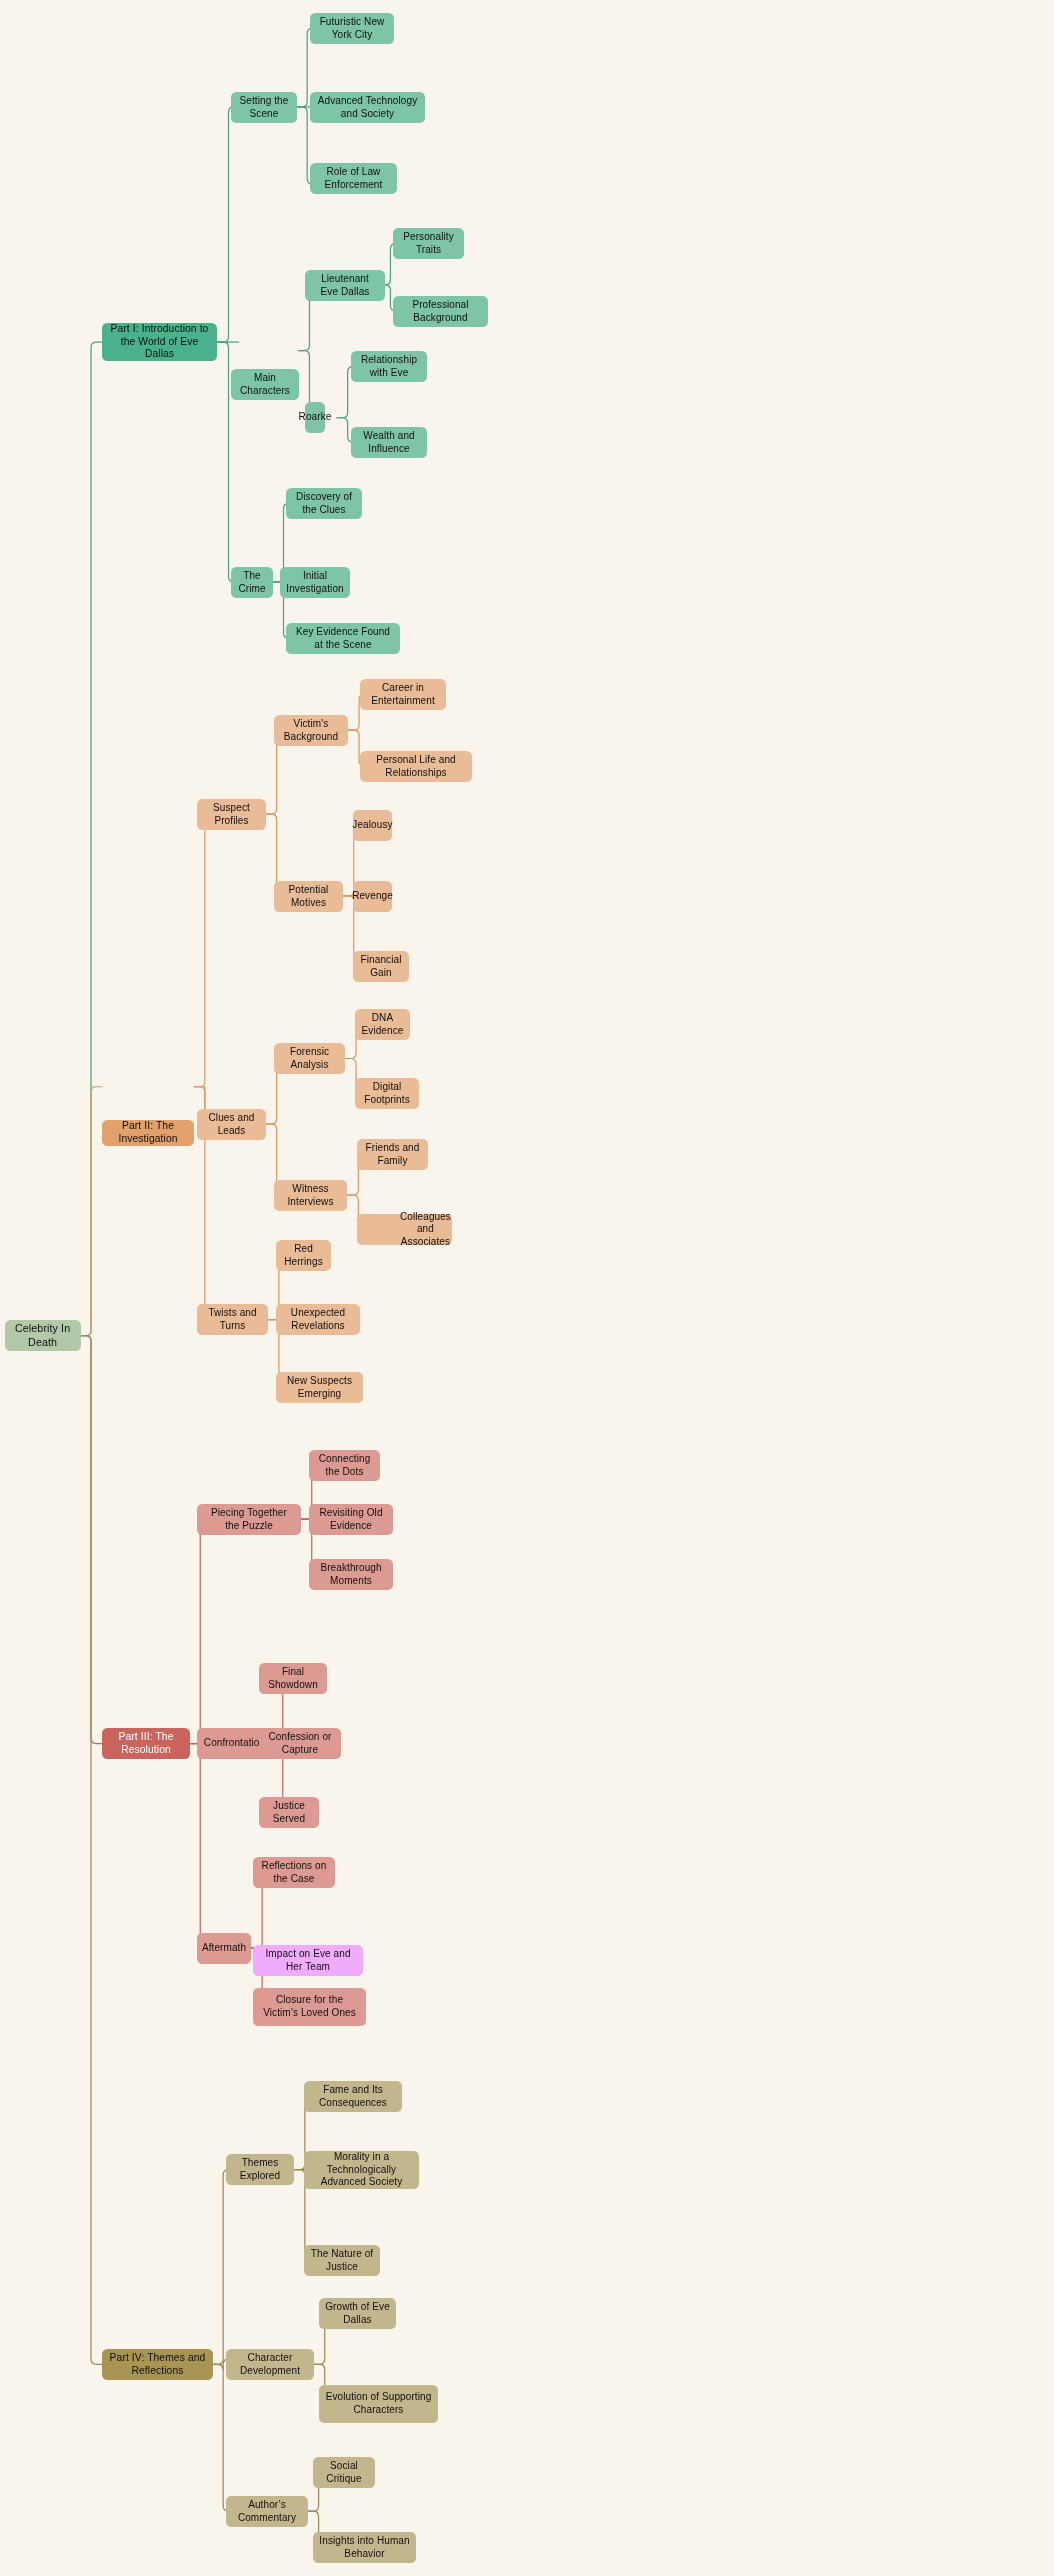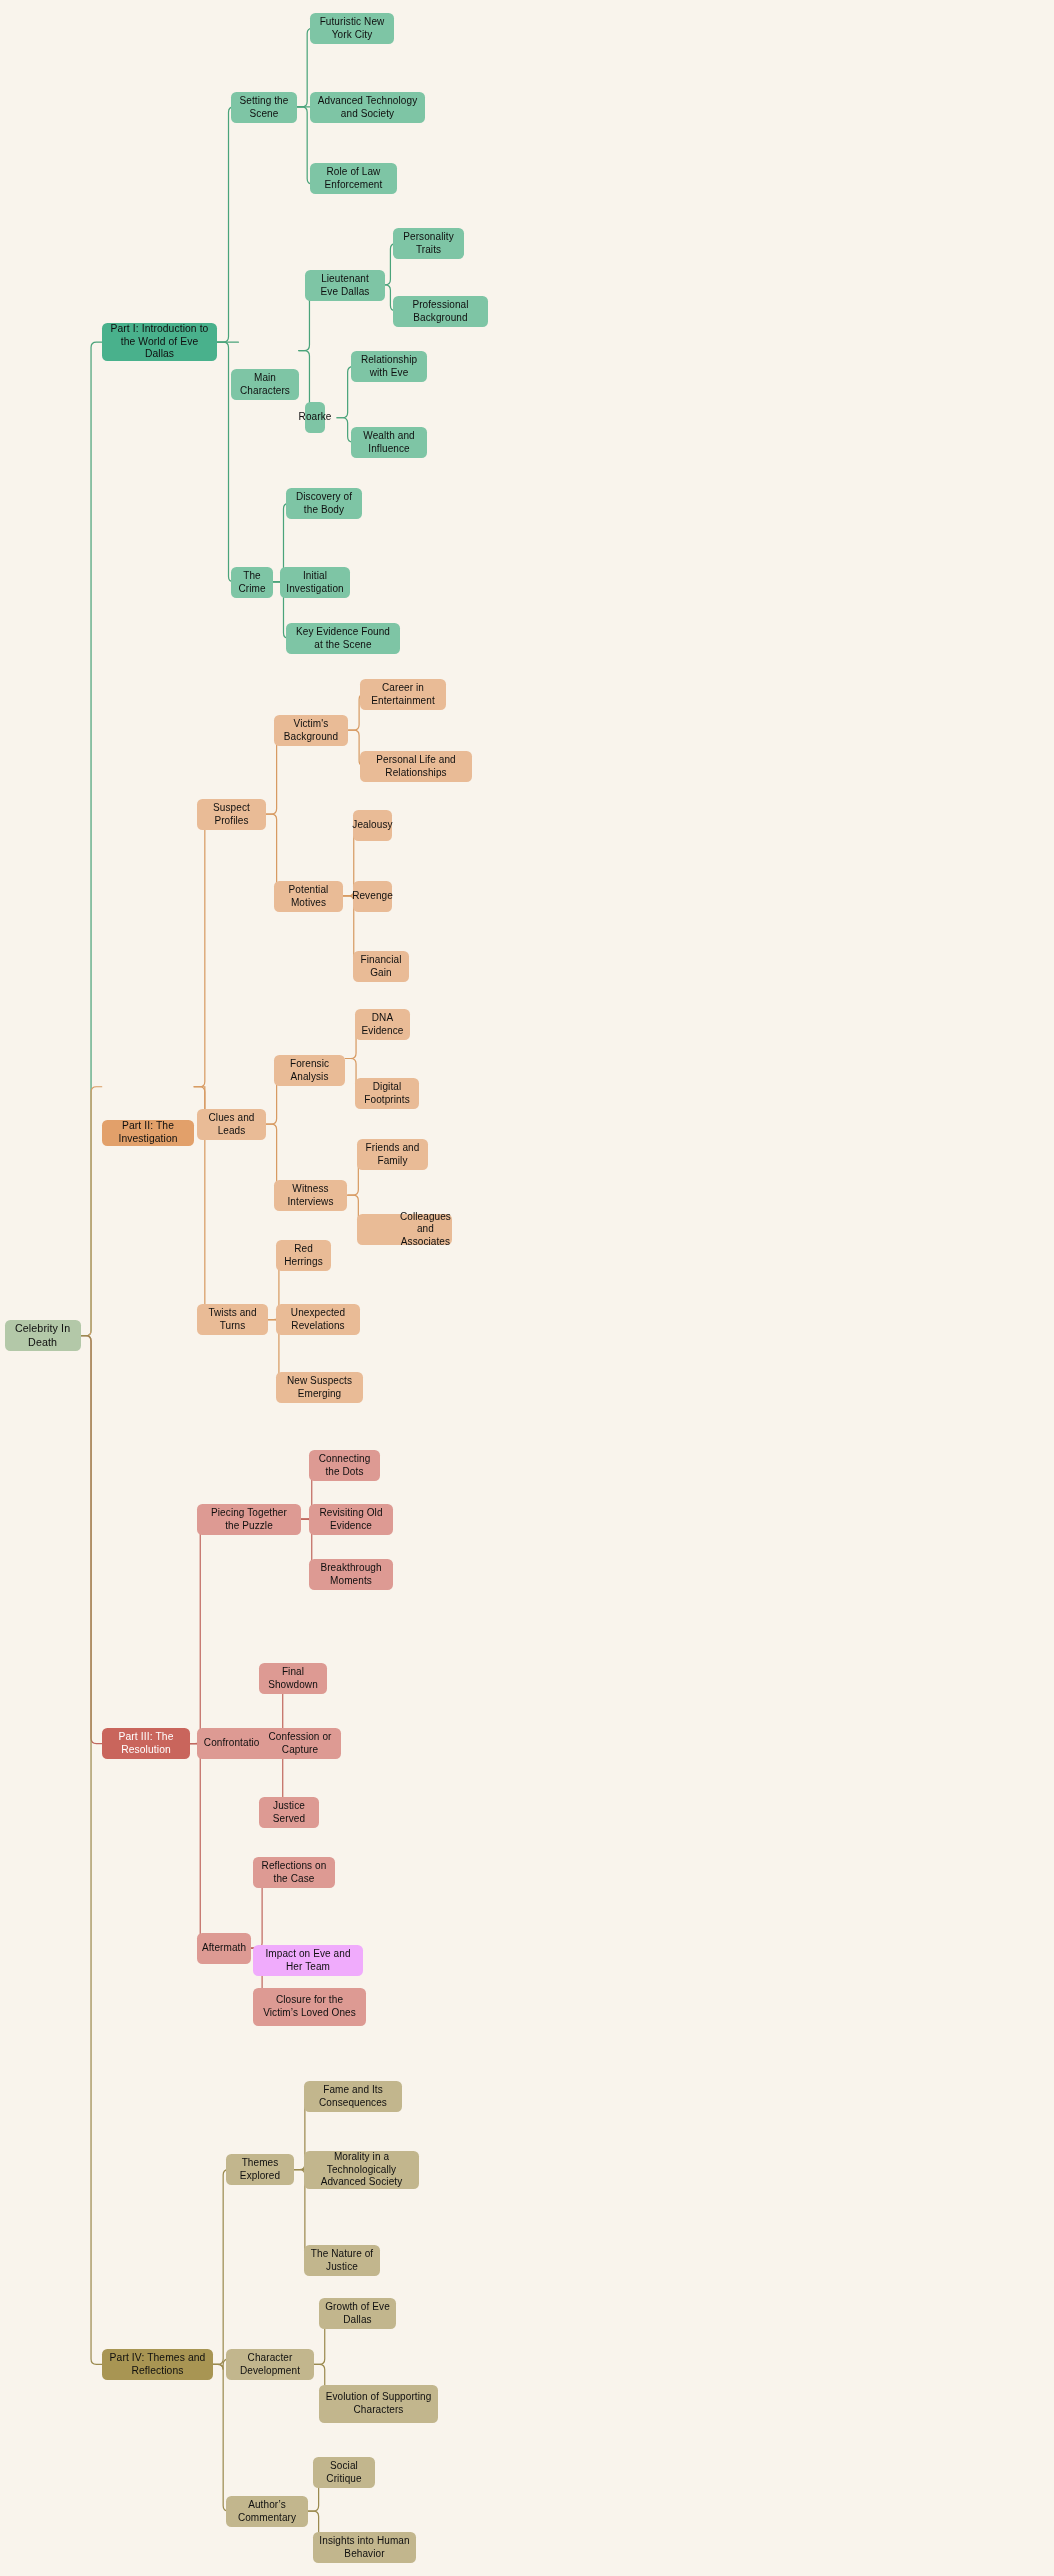--- a/index.html
+++ b/index.html
@@ -144,37 +144,37 @@
 
   <div class="node" style="left:231px; top:335px; width:68px; height:31px; background:#7ec5a5;margin-top:34px;">Main Characters</div>
   <div class="node" style="left:305px; top:270px; width:80px; height:31px; background:#7ec5a5;">Lieutenant Eve Dallas</div>
   <div class="node" style="left:393px; top:228px; width:71px; height:31px; background:#7ec5a5;">Personality Traits</div>
   <div class="node" style="left:393px; top:296px; width:95px; height:31px; background:#7ec5a5;">Professional Background</div>
   <div class="node" style="left:305px; top:402px; width:20px; height:31px; background:#7ec5a5;">Roarke</div>
   <div class="node" style="left:351px; top:351px; width:76px; height:31px; background:#7ec5a5;">Relationship with Eve</div>
   <div class="node" style="left:351px; top:427px; width:76px; height:31px; background:#7ec5a5;">Wealth and Influence</div>
 
   <div class="node" style="left:231px; top:567px; width:42px; height:31px; background:#7ec5a5;">The Crime</div>
-  <div class="node" style="left:286px; top:488px; width:76px; height:31px; background:#7ec5a5;">Discovery of the Body</div>
+  <div class="node" style="left:286px; top:488px; width:76px; height:31px; background:#7ec5a5;">Discovery of the Clues</div>
   <div class="node" style="left:280px; top:567px; width:70px; height:31px; background:#7ec5a5;">Initial Investigation</div>
   <div class="node" style="left:286px; top:623px; width:114px; height:31px; background:#7ec5a5;">Key Evidence Found at the Scene</div>
 
   <div class="node lvl1" style="left:102px; top:1120px; width:92px; height:26px; background:#e2a06a;">Part II: The Investigation</div>
 
   <div class="node" style="left:197px; top:799px; width:69px; height:31px; background:#e9bb96;">Suspect Profiles</div>
   <div class="node" style="left:274px; top:715px; width:74px; height:31px; background:#e9bb96;">Victim's Background</div>
   <div class="node" style="left:360px; top:679px; width:86px; height:31px; background:#e9bb96;">Career in Entertainment</div>
   <div class="node" style="left:360px; top:751px; width:112px; height:31px; background:#e9bb96;">Personal Life and Relationships</div>
   <div class="node" style="left:274px; top:881px; width:69px; height:31px; background:#e9bb96;">Potential Motives</div>
   <div class="node" style="left:353px; top:810px; width:39px; height:31px; background:#e9bb96;">Jealousy</div>
   <div class="node" style="left:353px; top:881px; width:39px; height:31px; background:#e9bb96;">Revenge</div>
   <div class="node" style="left:353px; top:951px; width:56px; height:31px; background:#e9bb96;">Financial Gain</div>
 
   <div class="node" style="left:197px; top:1109px; width:69px; height:31px; background:#e9bb96;">Clues and Leads</div>
-  <div class="node" style="left:274px; top:1043px; width:71px; height:31px; background:#e9bb96;margin-top:12px;">Forensic Analysis</div>
+  <div class="node" style="left:274px; top:1043px; width:71px; height:31px; background:#e9bb96;">Forensic Analysis</div>
   <div class="node" style="left:355px; top:1009px; width:55px; height:31px; background:#e9bb96;">DNA Evidence</div>
   <div class="node" style="left:355px; top:1078px; width:64px; height:31px; background:#e9bb96;">Digital Footprints</div>
   <div class="node" style="left:274px; top:1180px; width:73px; height:31px; background:#e9bb96;">Witness Interviews</div>
   <div class="node" style="left:357px; top:1139px; width:71px; height:31px; background:#e9bb96;">Friends and Family</div>
   <div class="node" style="left:357px; top:1214px; width:95px; height:31px; background:#e9bb96;padding-left:48px;">Colleagues and Associates</div>
 
   <div class="node" style="left:197px; top:1304px; width:71px; height:31px; background:#e9bb96;">Twists and Turns</div>
   <div class="node" style="left:276px; top:1240px; width:55px; height:31px; background:#e9bb96;">Red Herrings</div>
   <div class="node" style="left:276px; top:1304px; width:84px; height:31px; background:#e9bb96;">Unexpected Revelations</div>
   <div class="node" style="left:276px; top:1372px; width:87px; height:31px; background:#e9bb96;">New Suspects Emerging</div>

